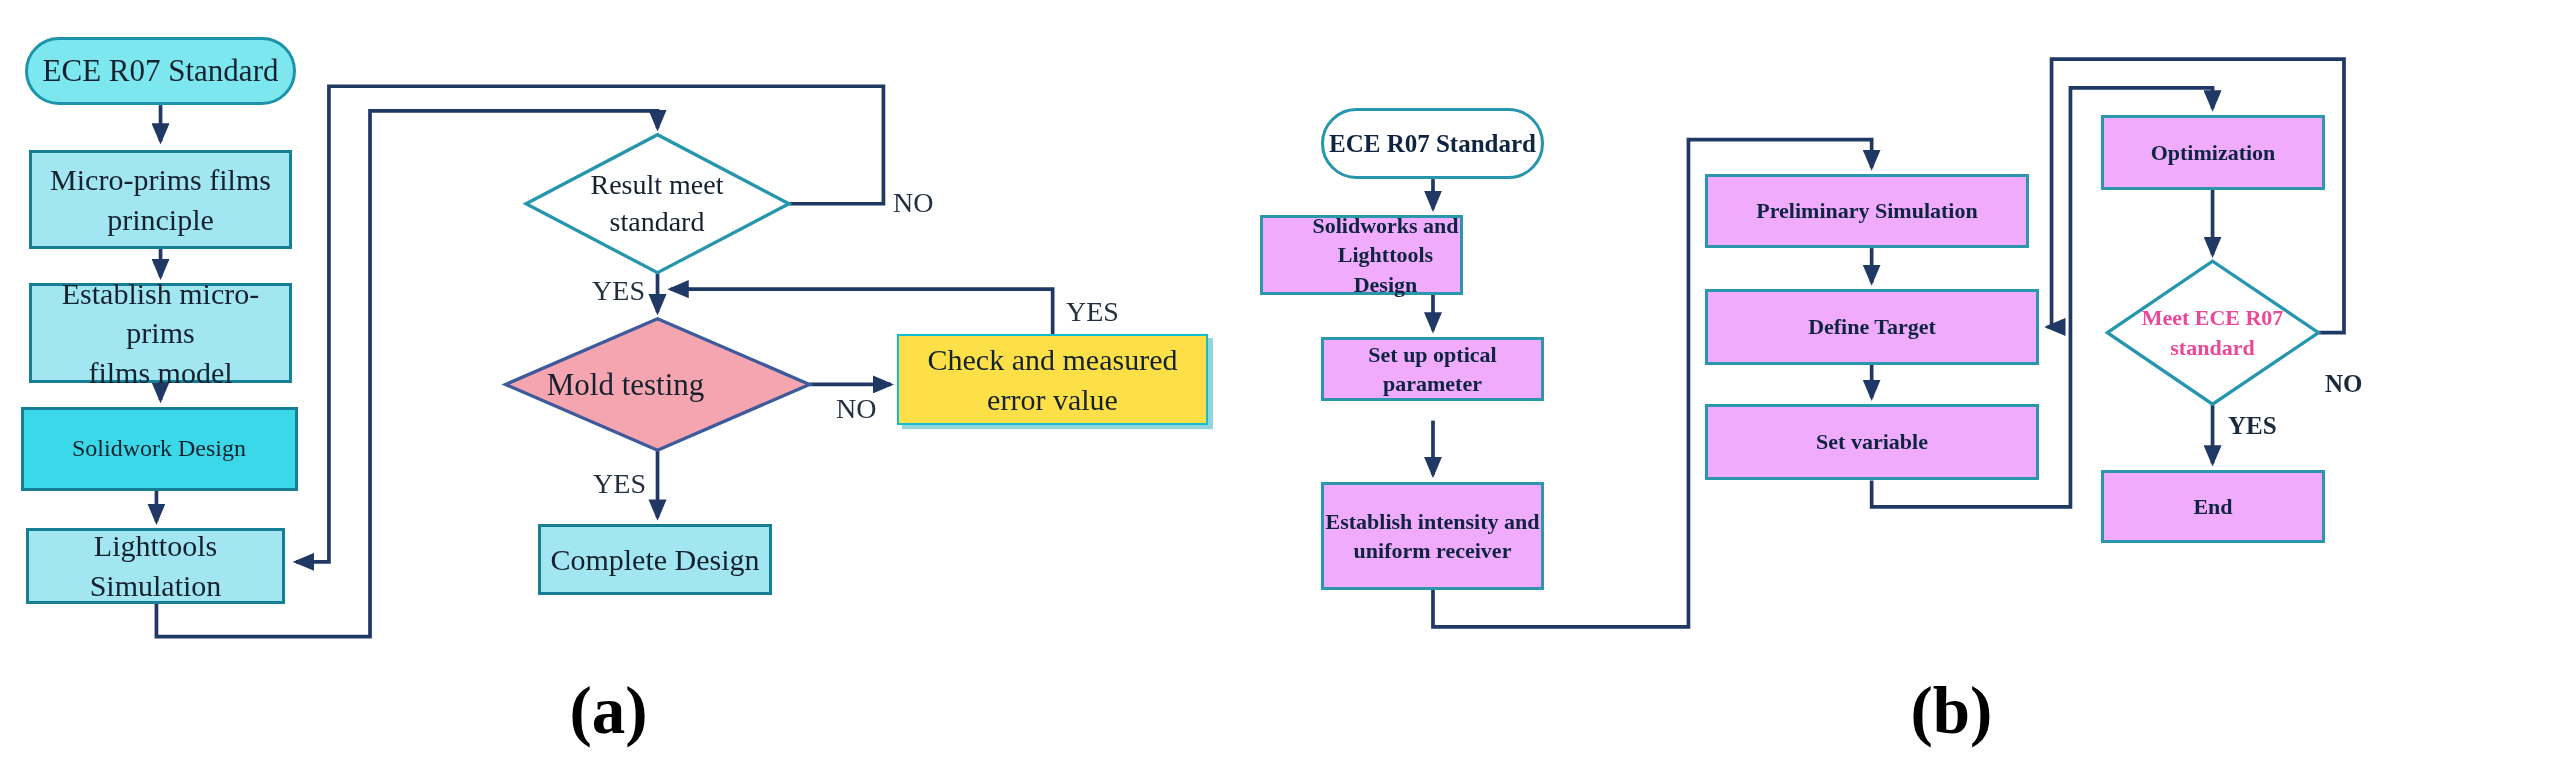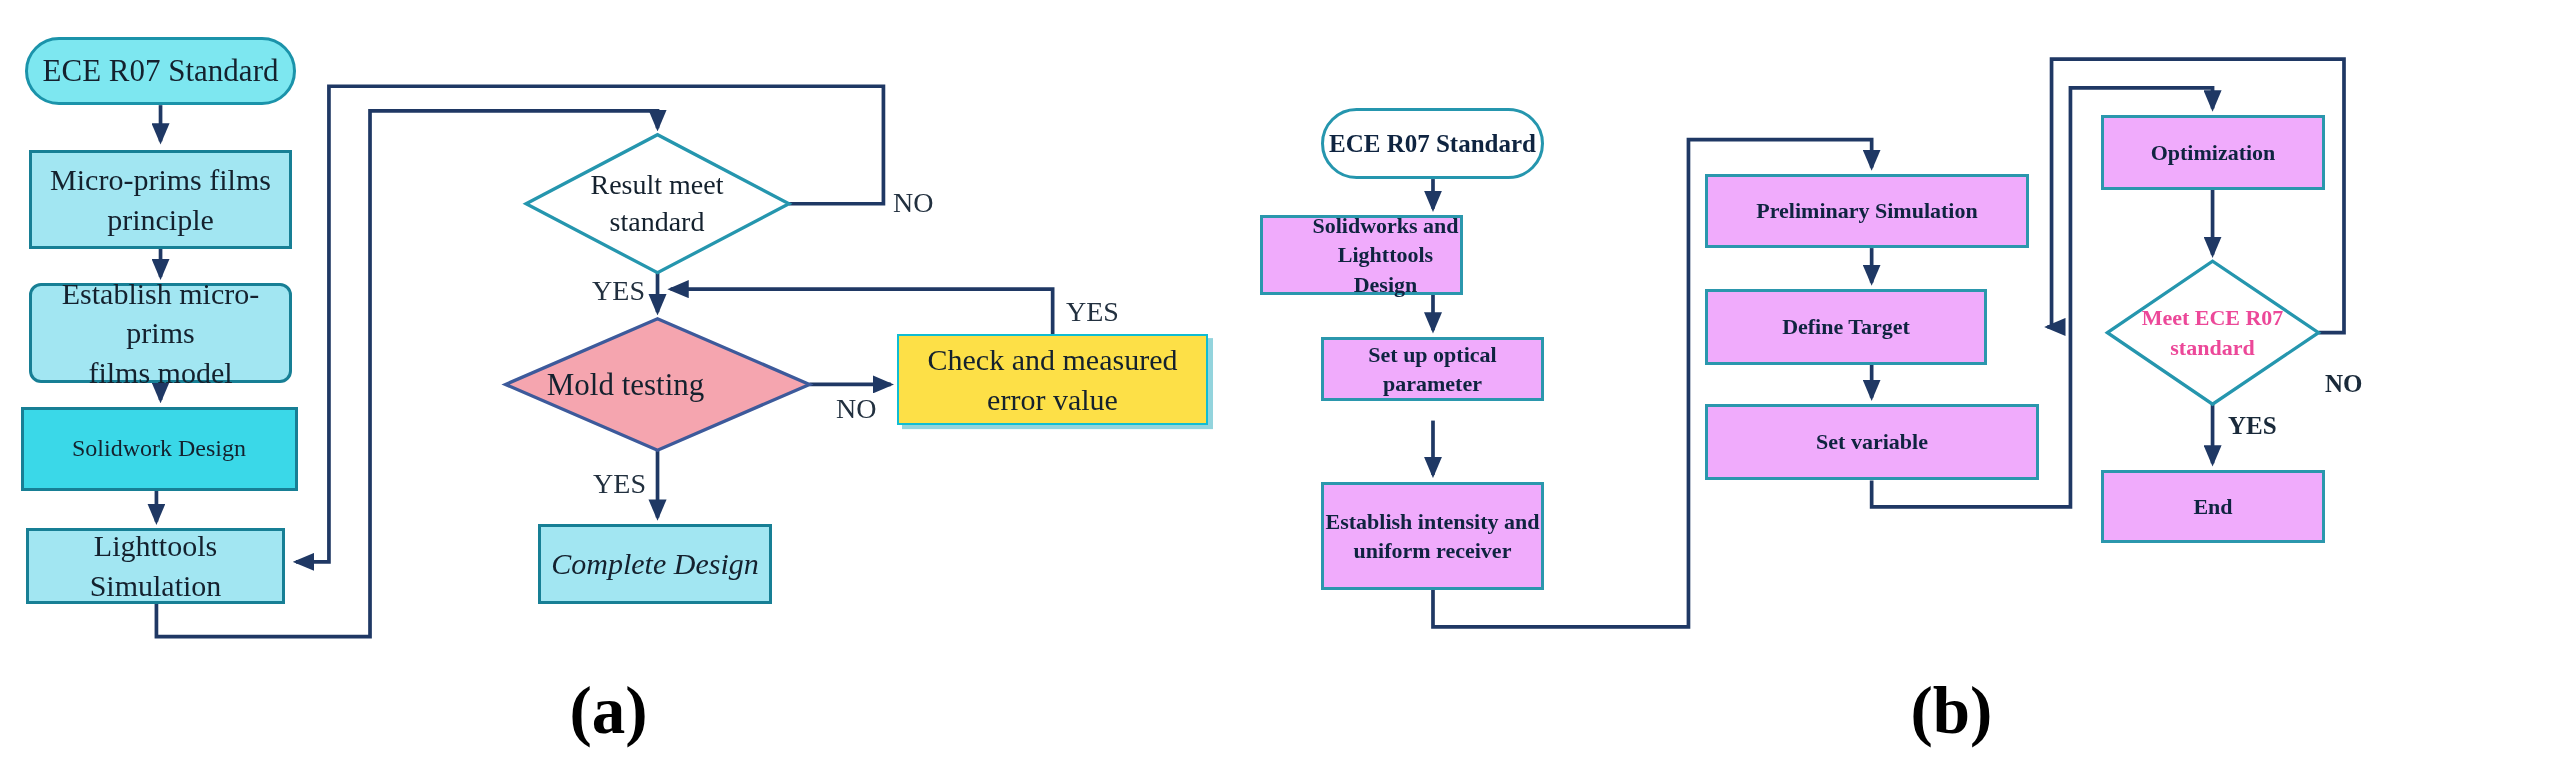--- a/index.html
+++ b/index.html
@@ -66,21 +66,21 @@
 
   <div class="node a-oval" style="left:25px;top:37px;width:271px;height:68px;">
     <span class="node-label">ECE R07 Standard</span>
   </div>
 
   <div class="node a-box" style="left:29px;top:150px;width:263px;height:99px;">
     <span class="node-label">Micro-prims films
 principle</span>
   </div>
 
-  <div class="node a-box" style="left:29px;top:283px;width:263px;height:100px;border-radius:12px;">
+  <div class="node a-box" style="left:29px;top:283px;width:263px;height:100px;">
     <span class="node-label">Establish micro-prims
 films model</span>
   </div>
 
   <div class="node a-bright" style="left:20.5px;top:407px;width:277px;height:84px;">
     <span class="node-label">Solidwork Design</span>
   </div>
 
   <div class="node a-box" style="left:26px;top:528px;width:259px;height:76px;">
     <span class="node-label">Lighttools Simulation</span>
@@ -93,21 +93,21 @@
 
   <div class="diamond-label" style="left:502px;top:329px;width:247px;height:112px;font-size:31px;">
     <span class="node-label">Mold testing</span>
   </div>
 
   <div class="node a-check" style="left:897px;top:334px;width:311px;height:91px;">
     <span class="node-label">Check and measured
 error value</span>
   </div>
 
-  <div class="node a-box" style="left:538px;top:524px;width:234px;height:80px;font-style:italic;">
+  <div class="node a-box" style="left:538px;top:524px;width:234px;height:71px;">
     <span class="node-label">Complete Design</span>
   </div>
 
   <div class="edge-label" style="left:893px;top:187px;">NO</div>
   <div class="edge-label" style="left:563px;top:275px;width:82px;text-align:right;">YES</div>
   <div class="edge-label" style="left:1066px;top:296px;">YES</div>
   <div class="edge-label" style="left:836px;top:393px;">NO</div>
   <div class="edge-label" style="left:574px;top:468px;width:72px;text-align:right;">YES</div>
 
   <div class="caption" style="left:518px;top:672px;">(a)</div>
@@ -127,21 +127,21 @@
 
   <div class="node b-box" style="left:1321px;top:482px;width:223px;height:108px;">
     <span class="node-label">Establish intensity and
 uniform receiver</span>
   </div>
 
   <div class="node b-box" style="left:1705px;top:174px;width:324px;height:74px;">
     <span class="node-label">Preliminary Simulation</span>
   </div>
 
-  <div class="node b-box" style="left:1705px;top:289px;width:282px;height:76px;">
+  <div class="node b-box" style="left:1705px;top:289px;width:334px;height:76px;">
     <span class="node-label">Define Target</span>
   </div>
 
   <div class="node b-box" style="left:1705px;top:404px;width:334px;height:76px;">
     <span class="node-label">Set variable</span>
   </div>
 
   <div class="node b-box" style="left:2101px;top:115px;width:224px;height:75px;">
     <span class="node-label">Optimization</span>
   </div>

